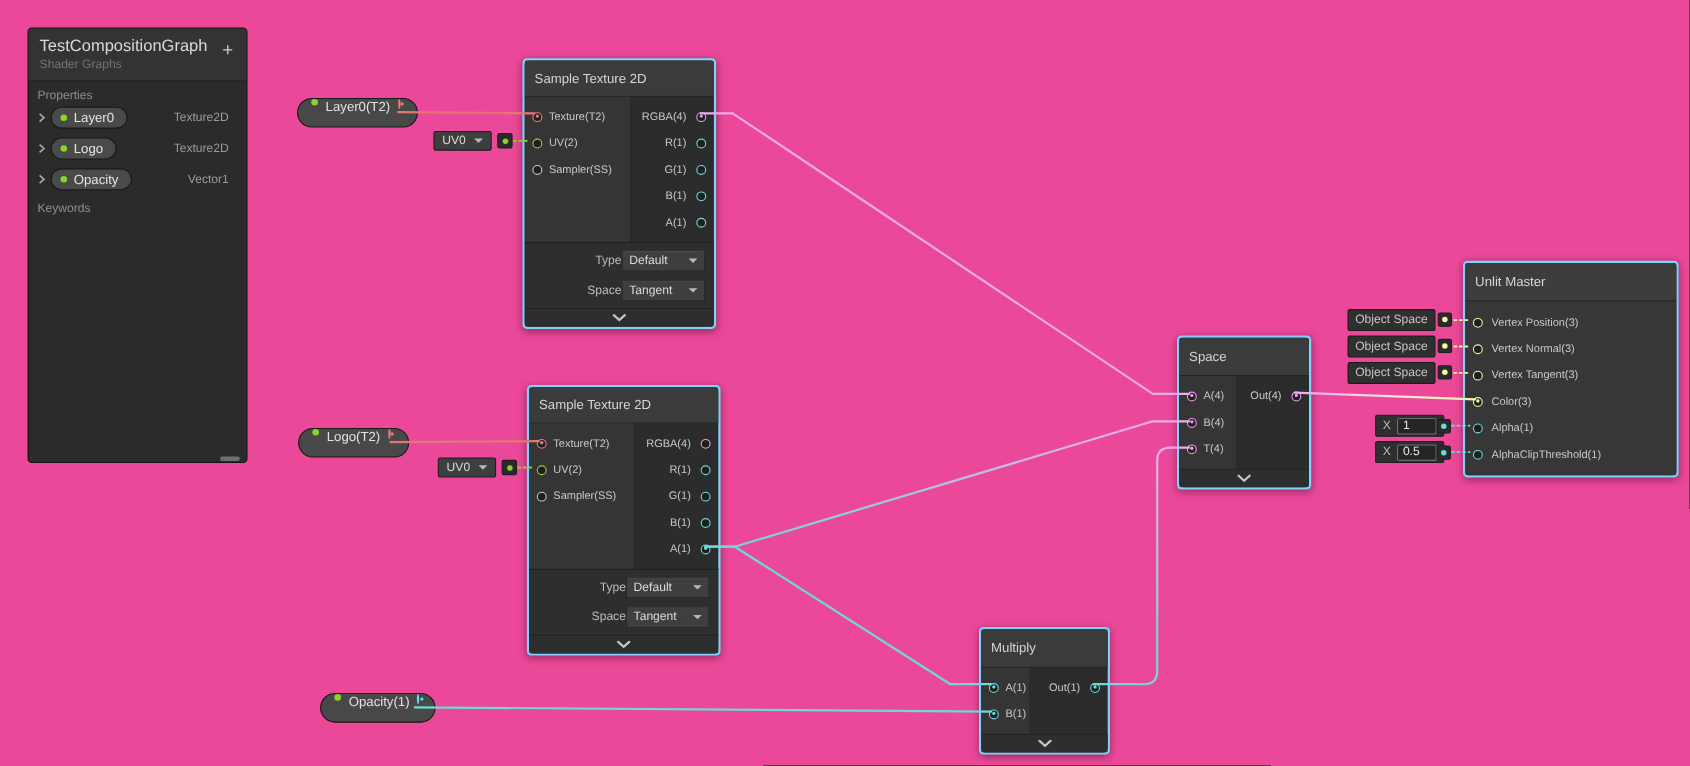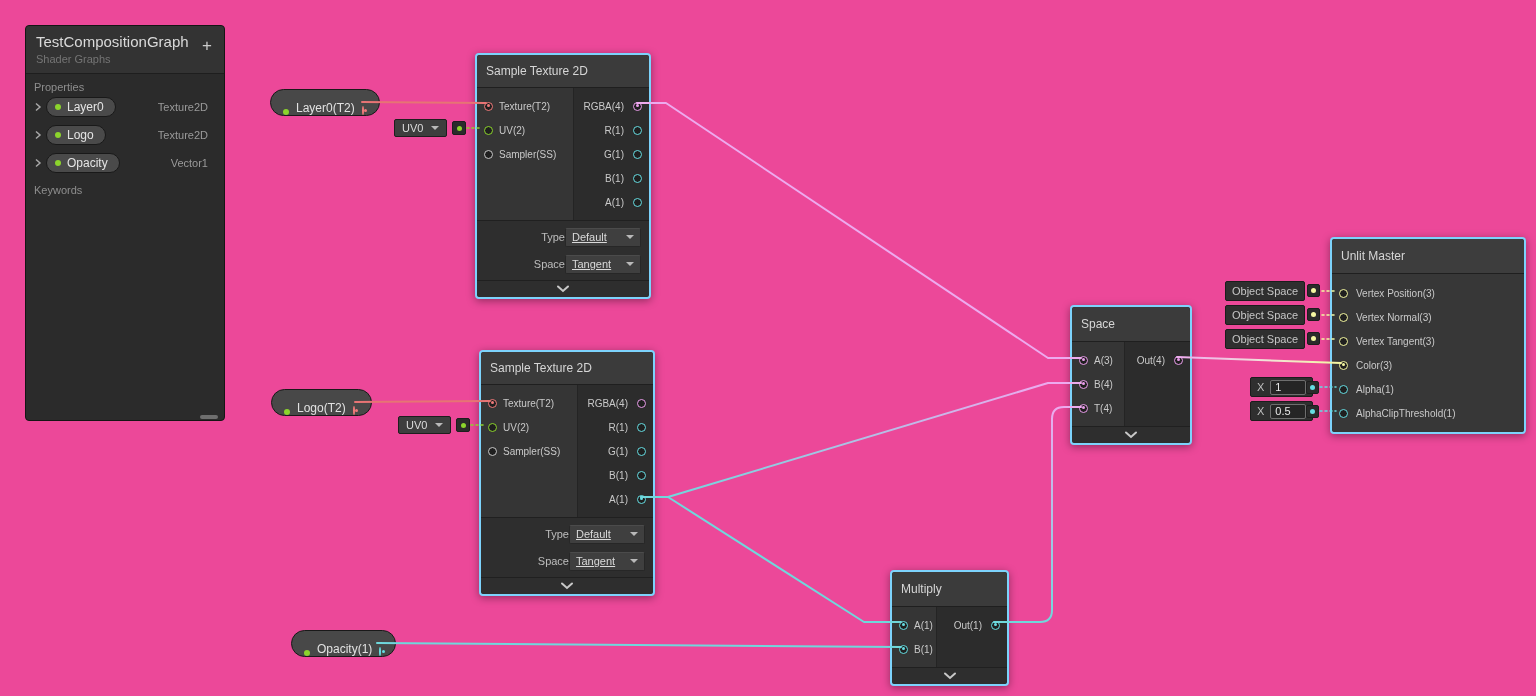--- a/index.html
+++ b/index.html
@@ -29,26 +29,26 @@
   .p-tex{border-color:#f07a7a;} .p-tex.connected::after{background:#f07a7a;}
   .p-v2{border-color:#8cd42c;}
   .p-v4{border-color:#ea9deb;} .p-v4.connected::after{background:#ea9deb;}
   .p-v1{border-color:#66dde2;} .p-v1.connected::after{background:#66dde2;}
   .p-v3{border-color:#f4f7a1;} .p-v3.connected::after{background:#f4f7a1;}
   .p-ss{border-color:#c8c8c8;}
 
   .controls{background:#2e2e2e;border-top:1px solid #202020;padding:5px 8px;display:flex;flex-direction:column;gap:5px;align-items:flex-end;}
   .ctrl-row{display:flex;align-items:center;justify-content:space-between;height:22px;}
   .ctrl-label{font-size:11px;color:#bdbdbd;}
-  .dropdown{width:76px;height:19px;box-sizing:border-box;background:#3f3f3f;border:1px solid #272727;border-top-color:#4b4b4b;border-radius:2px;display:flex;align-items:center;justify-content:space-between;padding:0 6px;font-size:11px;color:#dadada;text-decoration:underline;}
+  .dropdown{width:76px;height:19px;box-sizing:border-box;background:#3f3f3f;border:1px solid #272727;border-top-color:#4b4b4b;border-radius:2px;display:flex;align-items:center;justify-content:space-between;padding:0 6px;font-size:11px;color:#dadada;}
   .dd-arrow{width:0;height:0;border-left:4px solid transparent;border-right:4px solid transparent;border-top:4px solid #b9b9b9;}
   .collapse{height:16px;background:#2e2e2e;border-top:1px solid #202020;border-radius:0 0 4px 4px;display:flex;align-items:center;justify-content:center;}
 
   
-  .pill{position:absolute;height:27px;box-sizing:border-box;border-radius:14px;background:#484848;border:1px solid #191919;display:flex;align-items:flex-end;padding:0 16px 0 12px;gap:7px;font-size:12px;color:#e2e2e2;z-index:2;}
+  .pill{position:absolute;height:27px;box-sizing:border-box;border-radius:14px;background:#484848;border:1px solid #191919;display:flex;align-items:flex-start;padding:0 16px 0 12px;gap:7px;font-size:12px;color:#e2e2e2;z-index:2;}
   .pill .pport{position:relative;width:9px;height:9px;border-radius:50%;box-sizing:border-box;background:#2b2b2b;margin-left:auto;}
   .pport.p-tex{border:1.5px solid #f07a7a;} .pport.p-tex::after{content:"";position:absolute;left:1.5px;top:1.5px;width:3px;height:3px;border-radius:50%;background:#f07a7a;}
   .pport.p-v1{border:1.5px solid #66dde2;} .pport.p-v1::after{content:"";position:absolute;left:1.5px;top:1.5px;width:3px;height:3px;border-radius:50%;background:#66dde2;}
   .gdot{width:6px;height:6px;border-radius:50%;background:#8cd42c;flex:0 0 auto;}
 
   
   .uv-badge{position:absolute;height:18px;box-sizing:border-box;background:#3e3e3e;border:1px solid #1e1e1e;border-radius:2px;display:flex;align-items:center;gap:8px;padding:0 7px;font-size:11px;color:#dcdcdc;z-index:2;}
   .dot-box{position:absolute;width:14px;height:14px;box-sizing:border-box;background:#2b2b2b;border:1px solid #1e1e1e;border-radius:2px;display:flex;align-items:center;justify-content:center;z-index:2;}
   .dot-box .d{width:5px;height:5px;border-radius:50%;}
   .d-green{background:#8cd42c;}.d-yellow{background:#f4f7a1;}.d-cyan{background:#66dde2;}
@@ -323,21 +323,21 @@
   </div>
 
   <div class="node" style="left:1070px;top:305px;width:118px;">
     <div class="node-header hdr34">
         <span>Space</span>
       </div>
     <div class="node-cols">
       <div class="col-in" style="width:53px;">
         <div class="row in">
             <span class="port in p-v4 connected"></span>
-            <span>A(3)</span>
+            <span>A(4)</span>
           </div>
         <div class="row in">
             <span class="port in p-v4 connected"></span>
             <span>B(4)</span>
           </div>
         <div class="row in">
             <span class="port in p-v4 connected"></span>
             <span>T(4)</span>
           </div>
       </div>

